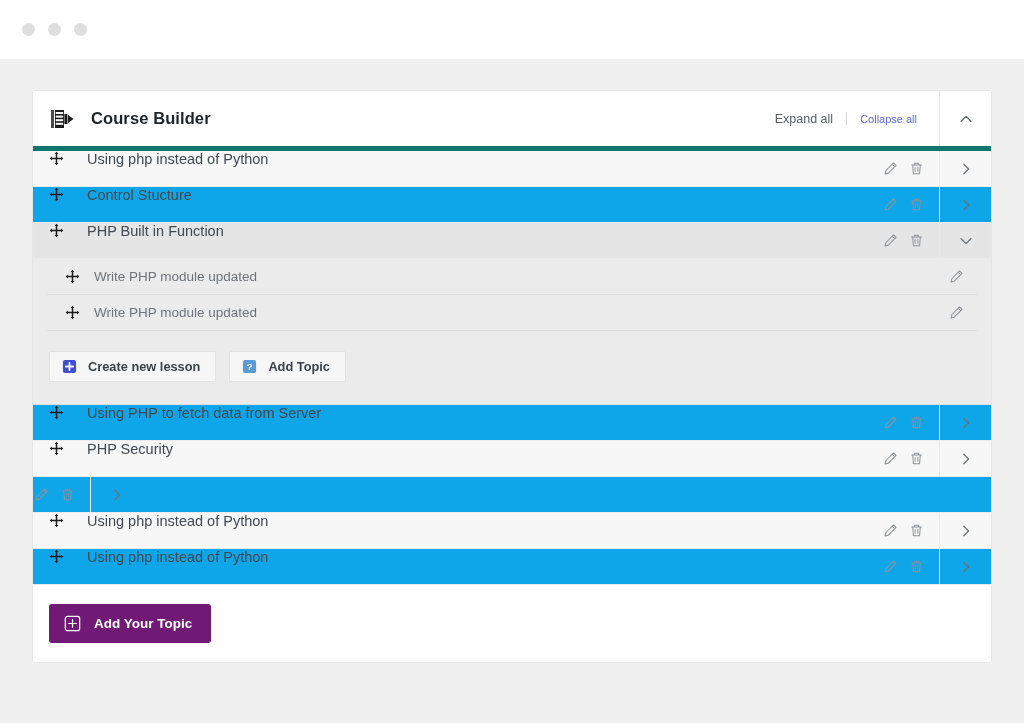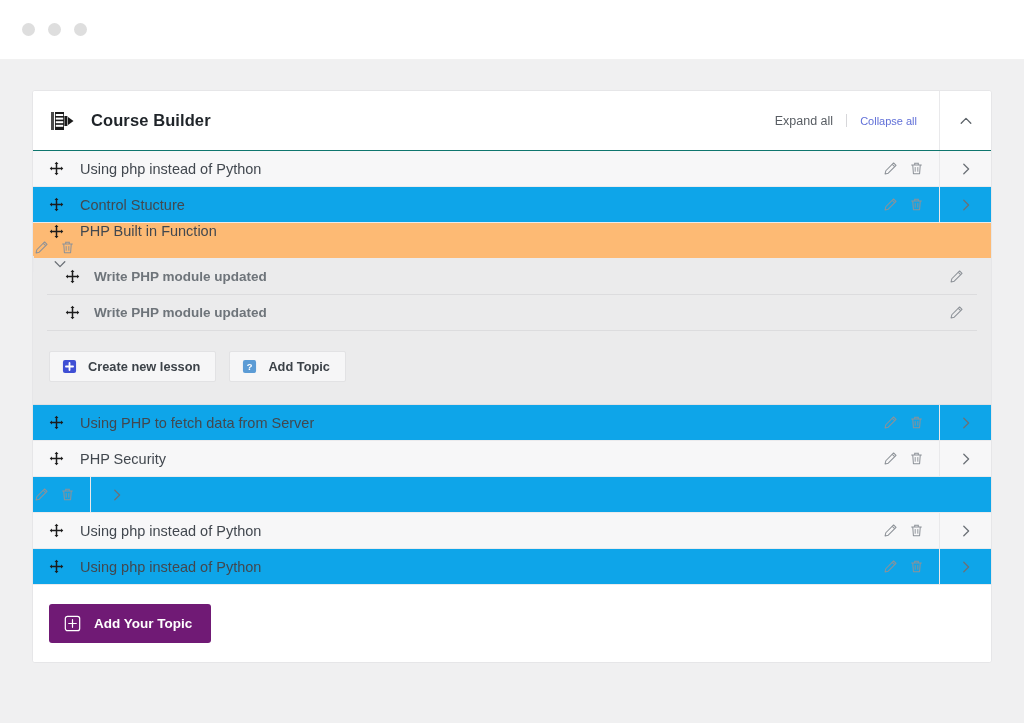--- a/index.html
+++ b/index.html
@@ -46,21 +46,21 @@
     border: 1px solid #e6e6e8;
     border-radius: 3px;
     overflow: hidden;
   }
 
   
   .card-header {
     display: flex;
     align-items: center;
     height: 60px;
-    border-bottom: 1px solid #0f766e;
+    border-bottom: 5px solid #0f766e;
     background: #ffffff;
   }
   .header-left {
     display: flex;
     align-items: center;
     flex: 1;
     padding-left: 16px;
   }
   .brand-icon {
     width: 26px;
@@ -110,28 +110,28 @@
 
   
   .topic-row {
     display: flex;
     align-items: stretch;
     height: 36px;
     border-bottom: 1px solid #ebebed;
   }
   .topic-row.alt  { background: #f7f7f8; }
   .topic-row.plain{ background: #0ea5e9; }
-  .topic-row.open { background: #fdba74; flex-direction: column; }
+  .topic-row.open { background: #e5e5e5; }
 
   .topic-main {
     flex: 1;
     display: flex;
-    align-items: center;
     padding-left: 16px;
     min-width: 0;
+    gap: 7px;
   }
   .drag-handle {
     width: 15px; height: 15px;
     flex-shrink: 0;
     cursor: move;
   }
   .topic-label {
     font-size: 14.5px;
     color: #42484f;
     margin-left: 16px;
@@ -160,21 +160,21 @@
     border-left: 1px solid #e9e9eb;
     cursor: pointer;
   }
 
   
   .expanded-panel {
     background: #ebebec;
     padding: 0 0 22px 0;
     border-bottom: 1px solid #e0e0e2;
   }
-  .lesson-list { padding: 0 14px 0 14px; font-weight: bold; }
+  .lesson-list { padding: 0 14px 0 14px; }
   .lesson-row {
     display: flex;
     align-items: center;
     height: 36px;
     border-bottom: 1px solid #dcdcde;
   }
   .lesson-main {
     flex: 1;
     display: flex;
     align-items: center;

